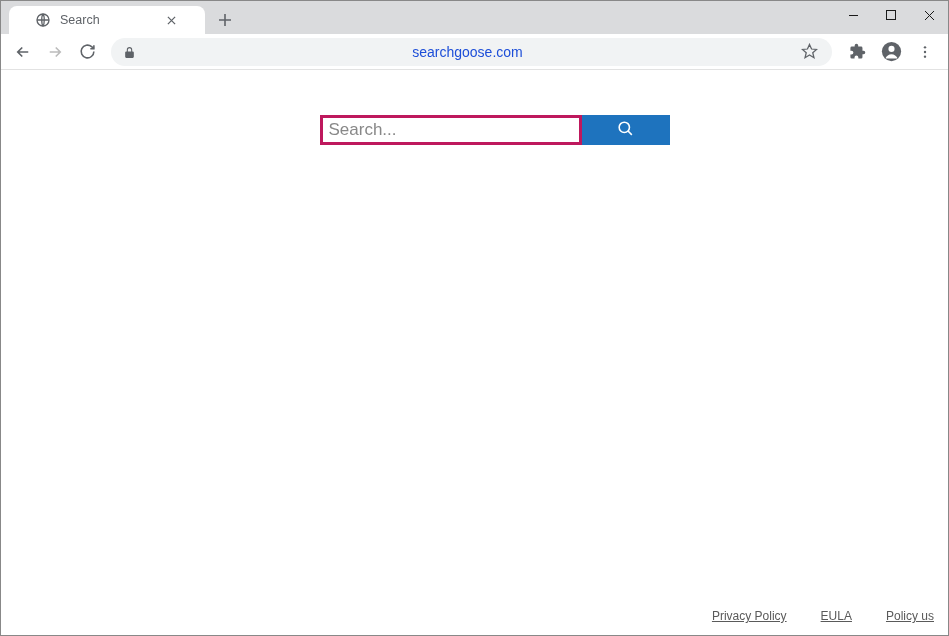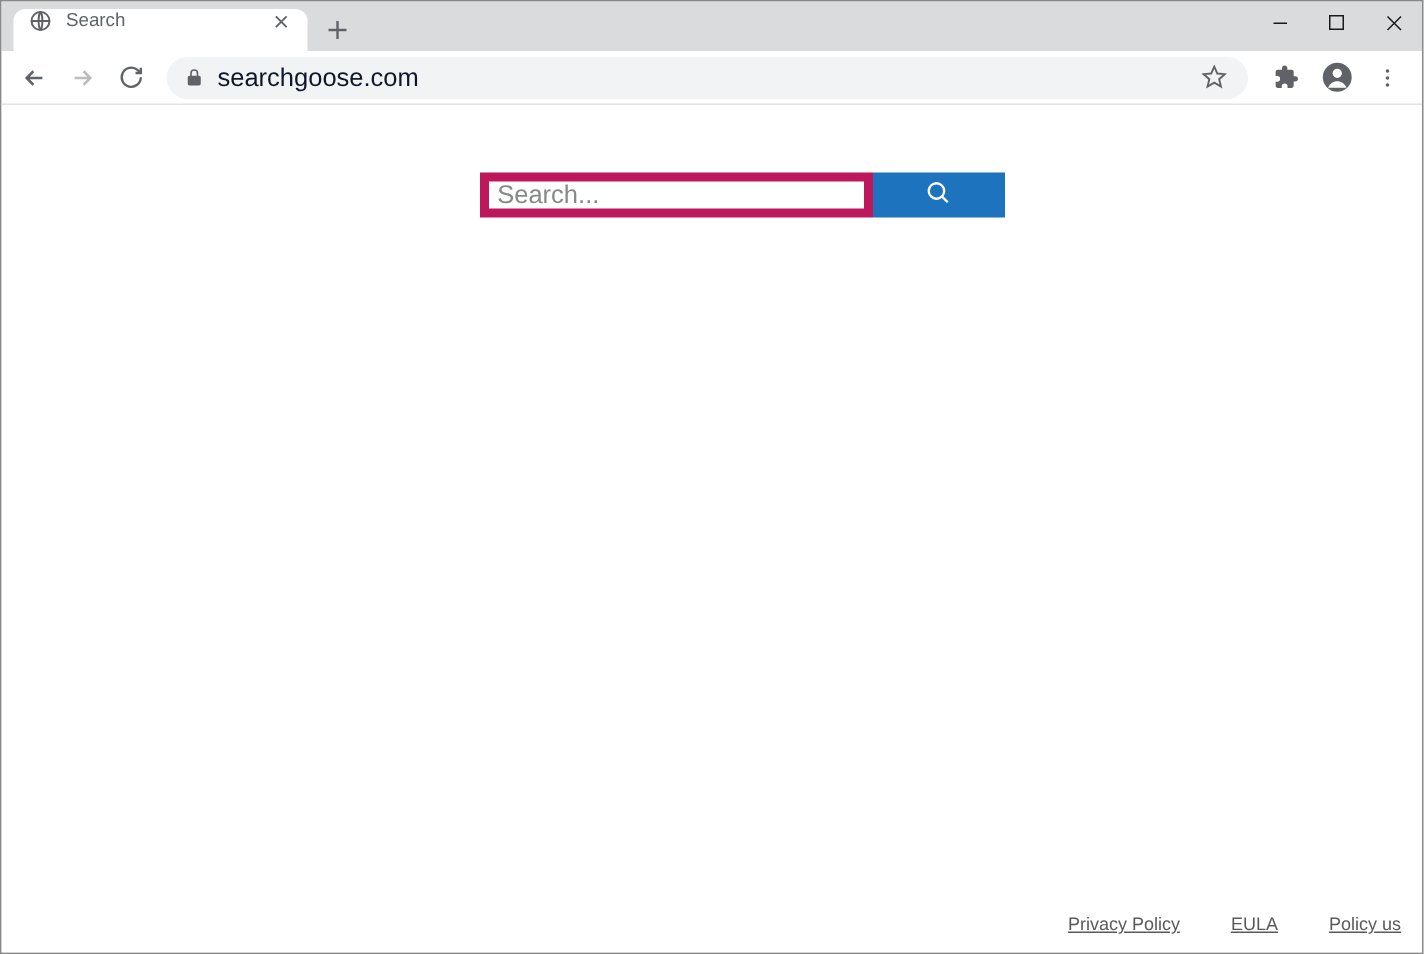--- a/index.html
+++ b/index.html
@@ -1,38 +1,38 @@
 <!DOCTYPE html>
 <html><head>
   <meta charset="utf-8">
   <style>
     * { margin: 0; padding: 0; box-sizing: border-box; }
     body { font-family: Arial, sans-serif; width: 949px; height: 636px; overflow: hidden; background: #fff; border: 1px solid #888; }
     
     .titlebar { height: 33px; background: #dadbdd; display: flex; align-items: flex-end; position: relative; }
-    .tab { background: #fff; height: 28px; border-radius: 8px 8px 0 0; display: flex; align-items: flex-start; padding: 0 10px; margin-left: 8px; gap: 9px; min-width: 196px; }
+    .tab { background: #fff; height: 28px; border-radius: 8px 8px 0 0; display: flex; align-items: center; padding: 0 26px; margin-left: 8px; gap: 9px; min-width: 196px; }
     .tab-favicon { width: 16px; height: 16px; display: flex; align-items: center; justify-content: center; color: #5f6368; }
     .tab-title { font-size: 12.5px; color: #5f6368; flex: 1; }
     .tab-close { width: 16px; height: 16px; display: flex; align-items: center; justify-content: center; color: #5f6368; cursor: pointer; font-size: 14px; margin-left: auto; }
     .new-tab-btn { width: 28px; height: 28px; display: flex; align-items: center; justify-content: center; color: #5f6368; cursor: pointer; margin-left: 6px; font-size: 17px; }
     .window-controls { position: absolute; right: 0; top: 0; display: flex; height: 28px; }
     .win-btn { width: 38px; display: flex; align-items: center; justify-content: center; color: #1a1a1a; cursor: pointer; }
     
     .toolbar { height: 36px; background: #fff; display: flex; align-items: center; padding: 0 8px; gap: 4px; border-bottom: 1px solid #e2e2e2; }
     .nav-btn { width: 28px; height: 28px; display: flex; align-items: center; justify-content: center; cursor: pointer; color: #5f6368; border-radius: 50%; }
     .nav-btn.disabled { color: #bcbcbc; }
     .addressbar { flex: 1; height: 28px; background: #f1f3f4; border-radius: 14px; display: flex; align-items: center; padding: 0 12px; gap: 8px; margin: 0 6px; }
     .lock-icon { width: 14px; height: 14px; color: #5f6368; }
-    .url-text { font-size: 17px; color: #0f172a; flex: 1; }
+    .url-text { font-size: 14px; color: #1d4ed8; flex: 1; text-align: center; }
     .star-btn { width: 22px; height: 22px; display: flex; align-items: center; justify-content: center; color: #5f6368; cursor: pointer; }
     .ext-btn, .profile-btn, .menu-btn { width: 30px; height: 30px; display: flex; align-items: center; justify-content: center; color: #5f6368; cursor: pointer; }
     
     .content { height: 565px; background: #fff; position: relative; }
     .search-container { position: absolute; top: 45px; left: 50%; transform: translateX(-50%); display: flex; }
-    .search-input { width: 262px; height: 30px; border: 6px solid #be185d; font-size: 17px; padding: 0 6px; outline: none; color: #a21caf; margin-left: 40px; }
+    .search-input { width: 262px; height: 30px; border: 3px solid #be185d; font-size: 17px; padding: 0 6px; outline: none; color: #a21caf; margin-left: 40px; }
     .search-input::placeholder { color: #888; }
     .search-button { width: 88px; height: 30px; background: #1e73be; border: none; display: flex; align-items: center; justify-content: center; cursor: pointer; }
     
     .footer { position: absolute; bottom: 12px; right: 14px; display: flex; gap: 14px; font-size: 12px; }
     .footer a { color: #5a5a5a; text-decoration: underline; cursor: pointer; padding-left: 20px; }
   </style>
 </head>
 <body>
 
 <div class="titlebar">

